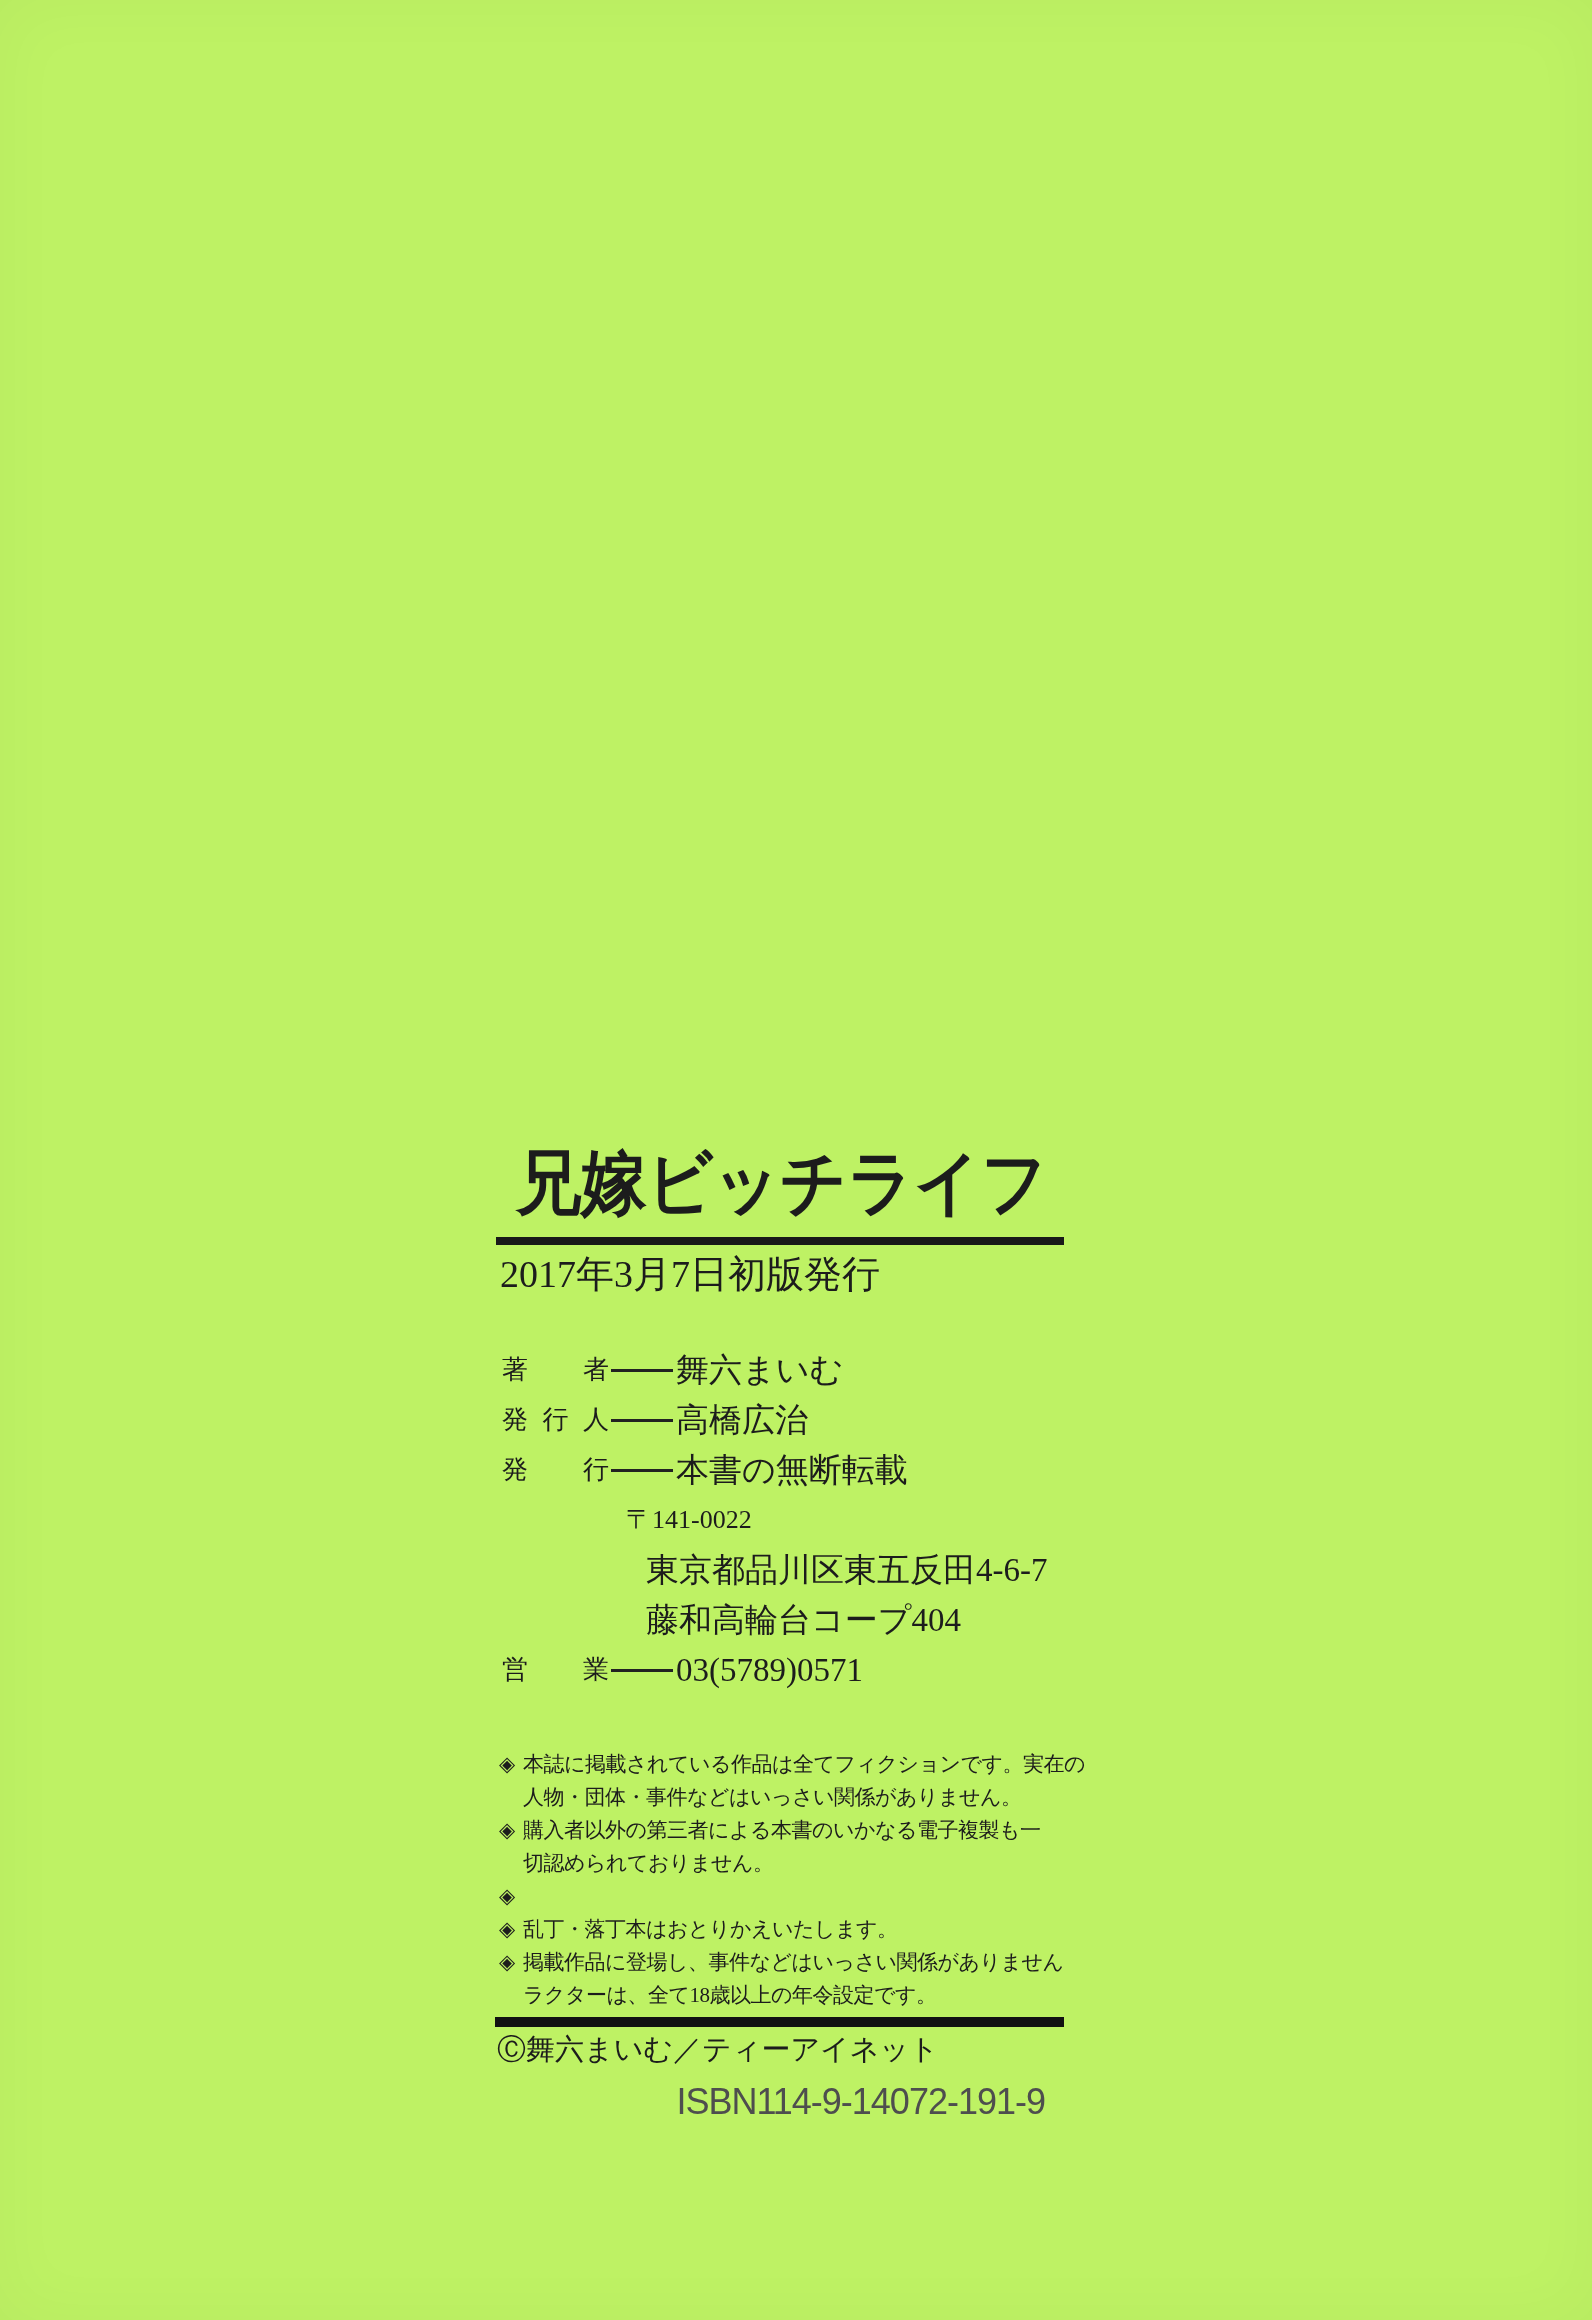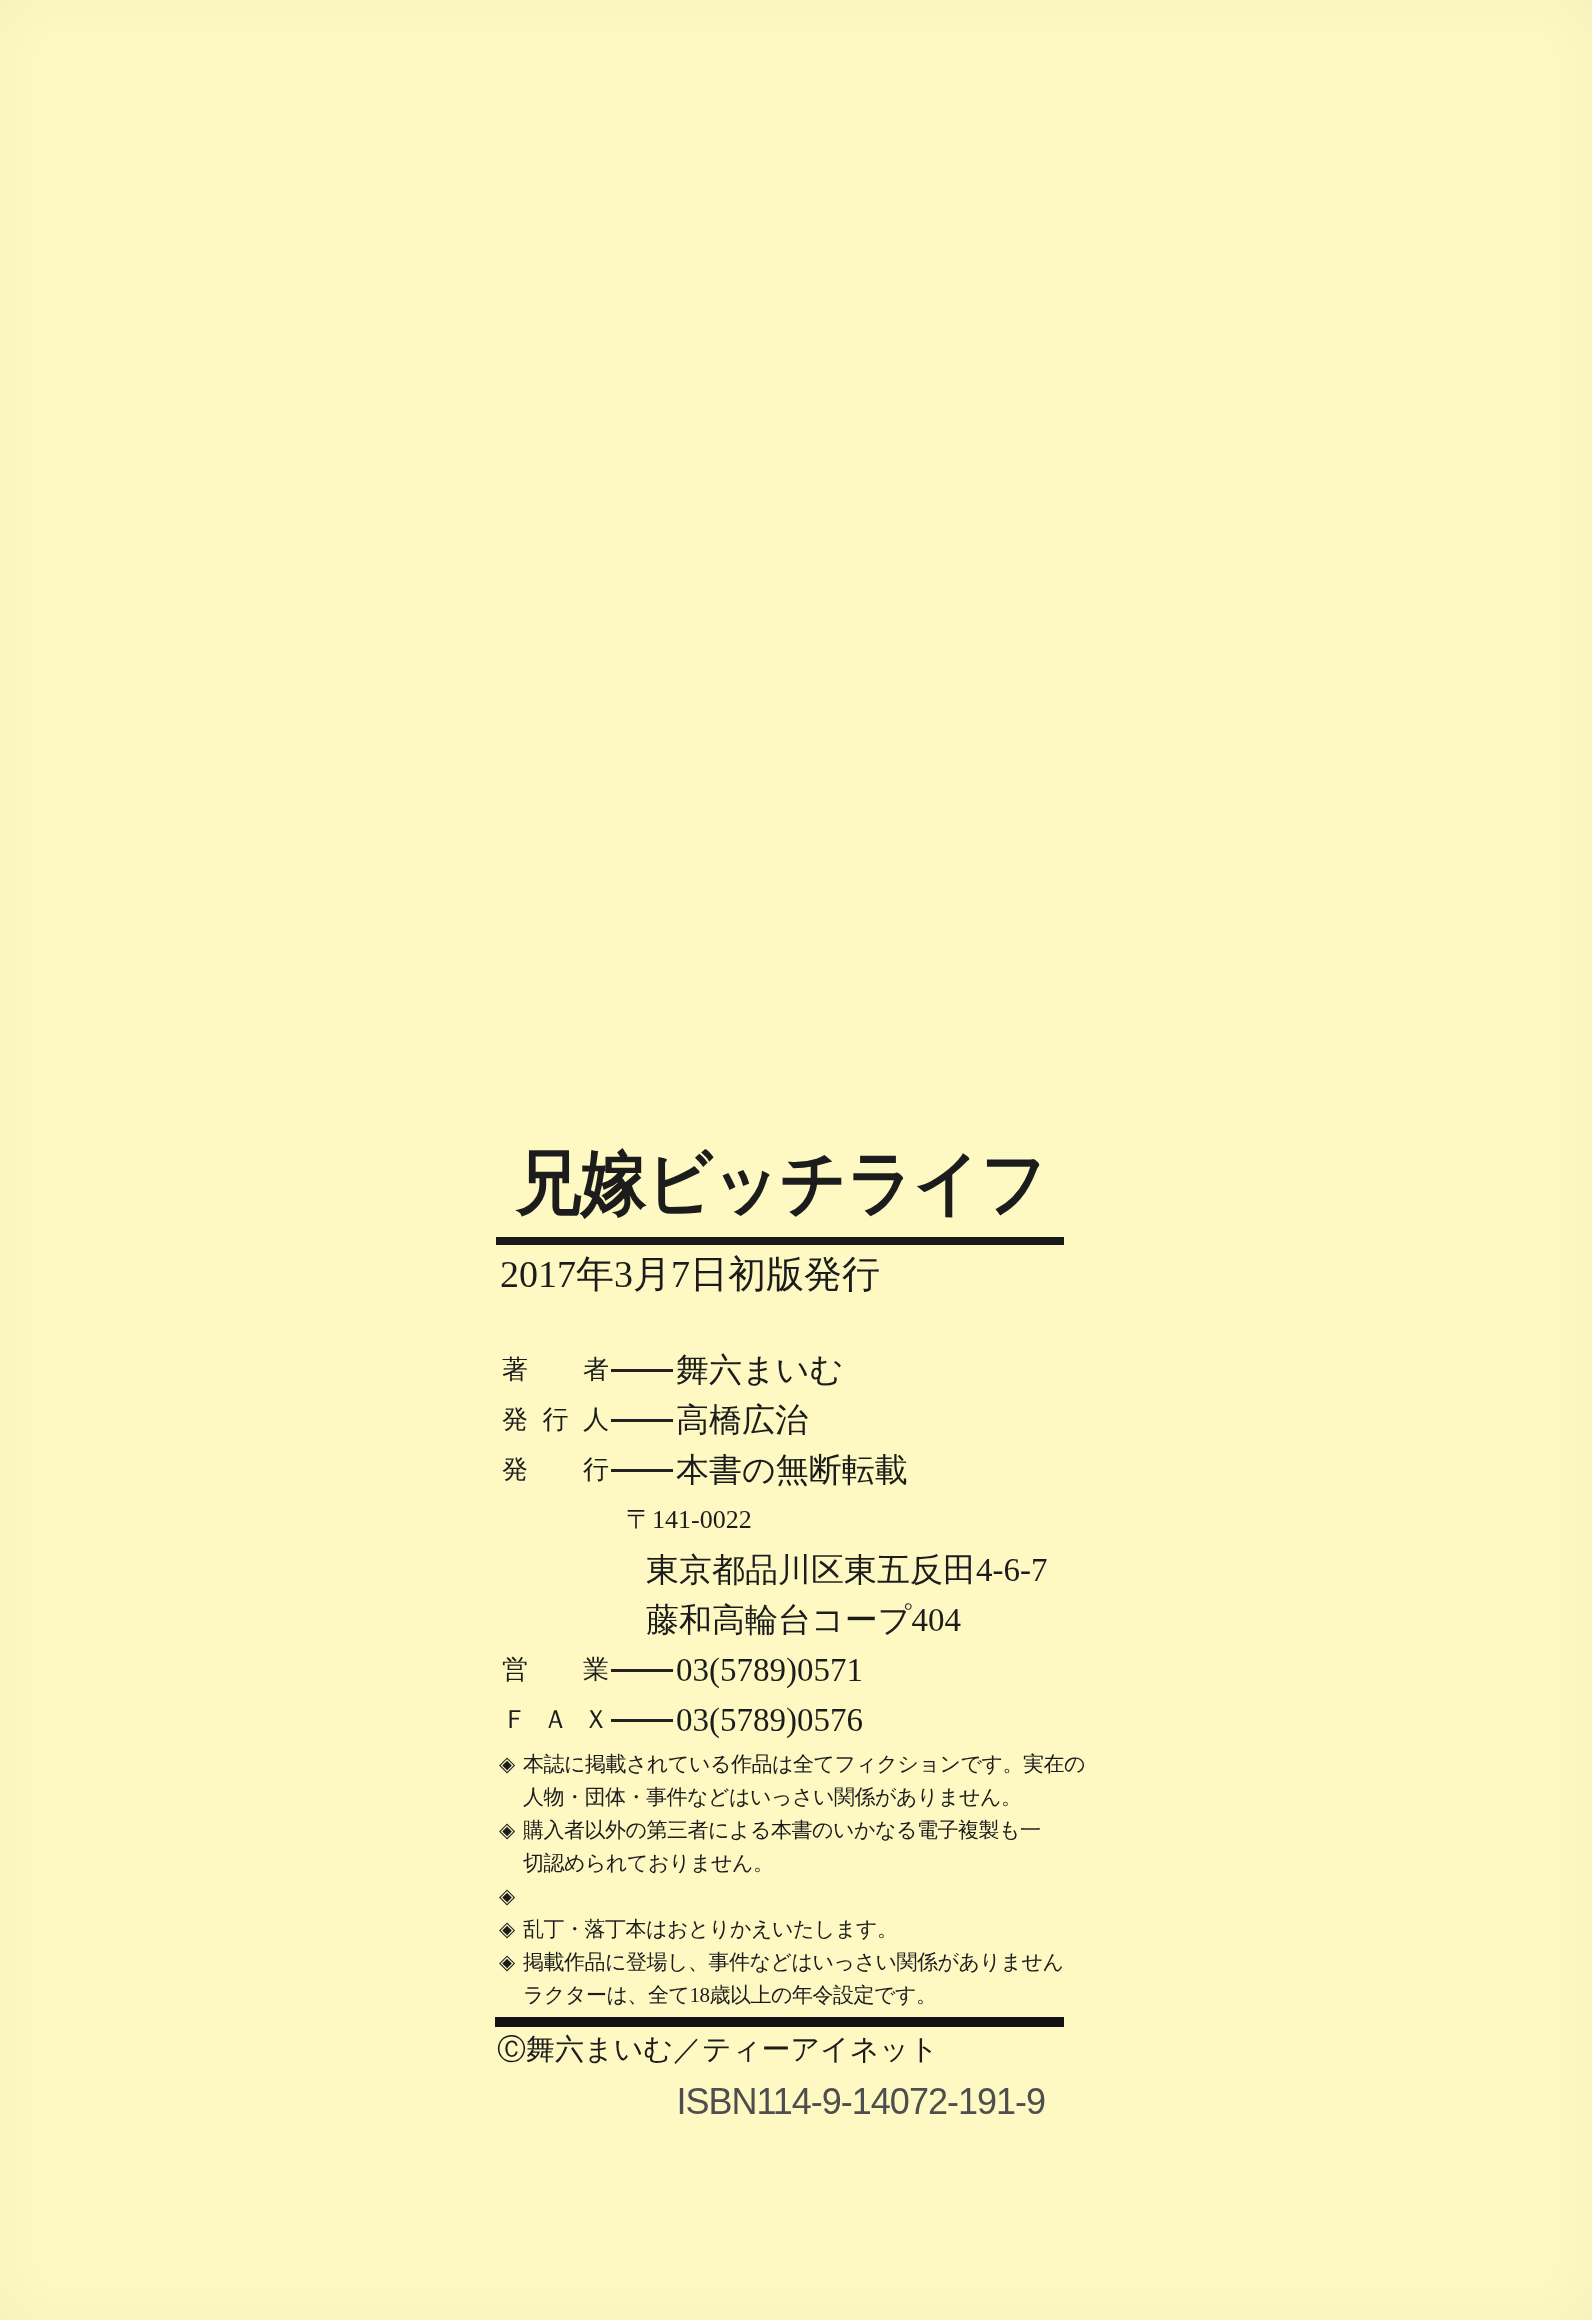--- a/index.html
+++ b/index.html
@@ -1,21 +1,21 @@
 <!DOCTYPE html>
 <html><head>
 <meta charset="utf-8">
 <style>
   html, body { margin: 0; padding: 0; background: #e9e9e7; }
   .page {
     position: relative;
     width: 1592px;
     height: 2320px;
     margin: 0 auto;
-    background: #fef9c3;
+    background: #bef264;
     overflow: hidden;
     font-family: "Liberation Serif", "DejaVu Serif", serif;
     color: #1c1c1c;
   }
   .page::after {
     content: "";
     position: absolute;
     inset: 0;
     box-shadow: inset 0 0 70px rgba(0,0,0,0.035);
     pointer-events: none;
@@ -166,25 +166,20 @@
     <div class="prow">
       <span class="indent-addr">藤和高輪台コープ404</span>
     </div>
 
     <div class="prow">
       <span class="lab">営業</span>
       <span class="dash"></span>
       <span class="val">03(5789)0571</span>
     </div>
 
-    <div class="prow">
-      <span class="lab">ＦＡＸ</span>
-      <span class="dash"></span>
-      <span class="val">03(5789)0576</span>
-    </div>
 
   </div>
 
   <div class="notices">
     <div class="nline">
       <span class="marker">◈</span>
       <span class="ntext">本誌に掲載されている作品は全てフィクションです。実在の</span>
     </div>
     <div class="nline">
       <span class="marker"></span>

